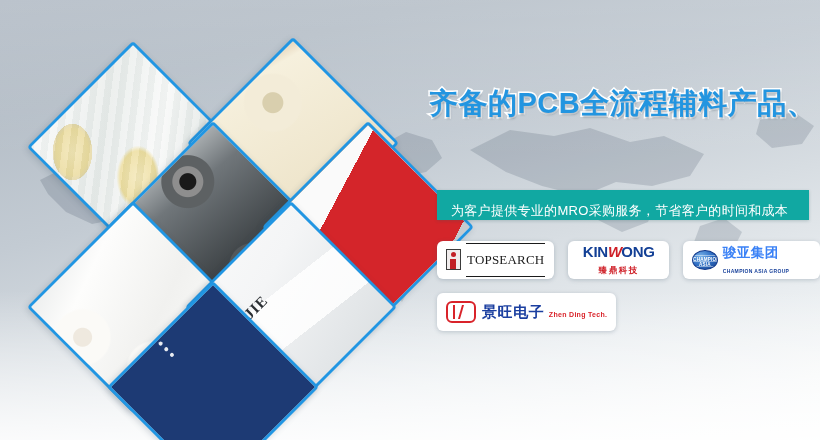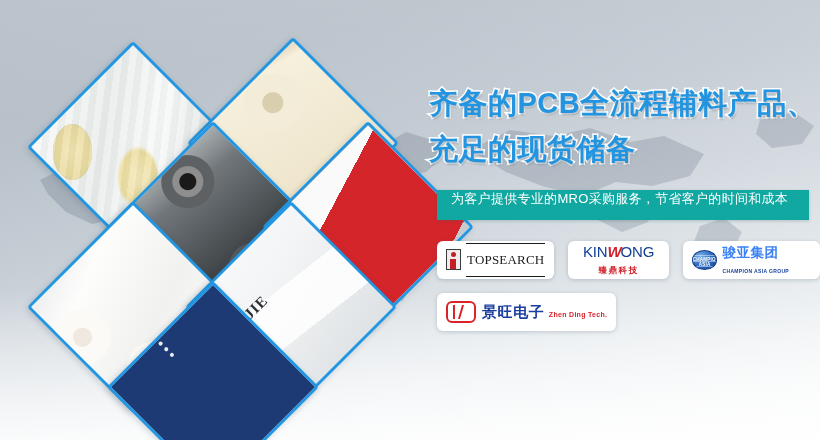--- a/index.html
+++ b/index.html
@@ -73,41 +73,41 @@
     position:absolute;left:4px;font-weight:700;font-size:29px;line-height:1.06;
     color:#2395e0;letter-spacing:.5px;white-space:nowrap;
     -webkit-text-stroke:3px #ffffff;paint-order:stroke fill;
     text-shadow:1px 2px 2px rgba(95,110,125,.45);
   }
   #hl1{top:88px;}
   #hl2{top:134px;}
   #subbar{
     position:absolute;left:12px;top:190px;width:372px;height:30px;
     background:#11a8a2;color:#ffffff;font-size:13px;letter-spacing:.3px;
-    display:flex;align-items:flex-start;padding-left:14px;box-sizing:border-box;
+    display:flex;align-items:flex-end;padding-left:14px;box-sizing:border-box;
     box-shadow:0 1px 3px rgba(40,90,90,.25);
   }
   .logorow{position:absolute;left:12px;display:flex;gap:14px;}
   #row1{top:241px;}
   #row2{top:293px;}
   .logobox{
     background:#fff;border-radius:6px;height:38px;
     display:flex;align-items:center;justify-content:center;
     box-shadow:0 1px 4px rgba(70,90,110,.28);padding:0 9px;box-sizing:border-box;
   }
   
   .ts{display:flex;align-items:center;gap:5px;}
   .ts-mark{width:15px;height:21px;background:#f0ecec;border:1.4px solid #3b3b3b;position:relative;box-sizing:border-box;}
   .ts-mark::before{content:"";position:absolute;left:3.5px;top:2px;width:5px;height:5px;background:#c22026;border-radius:50%;}
   .ts-mark::after{content:"";position:absolute;left:3px;top:8.5px;width:6px;height:10px;background:#c22026;}
   .ts-word{font-family:"Liberation Serif","DejaVu Serif",serif;font-size:13px;letter-spacing:.2px;color:#1b1b1b;
     border-top:1.2px solid #1b1b1b;border-bottom:1.2px solid #1b1b1b;line-height:1.18;padding:8px 1px;}
   
   .kw{text-align:center;line-height:1;}
-  .kw-en{font-size:15px;font-weight:400;color:#123f95;letter-spacing:-.2px;}
+  .kw-en{font-size:15px;font-weight:700;color:#123f95;letter-spacing:-.2px;}
   .kw-en b.red{color:#cf1f27;font-style:italic;letter-spacing:-1px;}
   .kw-cn{font-size:8.5px;color:#cf1f27;letter-spacing:1.6px;margin-top:2px;font-weight:700;}
   
   .ca{display:flex;align-items:center;gap:5px;}
   .ca-globe{width:36px;height:20px;border-radius:50%;
     background:radial-gradient(ellipse at 32% 30%,#7ab3e8 0%,#2f6fc4 48%,#17408c 100%);
     position:relative;overflow:hidden;border:1px solid #14398a;box-sizing:border-box;}
   .ca-globe span{position:absolute;left:0;right:0;top:6px;text-align:center;color:#fff;font-size:4.6px;font-weight:700;letter-spacing:.2px;}
   .ca-globe i{position:absolute;left:-6px;right:-6px;height:1px;background:rgba(255,255,255,.45);}
   .ca-txt{line-height:1;}
@@ -186,21 +186,20 @@
             <i></i>
           </span>
       </div>
     </div>
 
   </div>
 
   <div id="panel">
 
     <div class="headline" id="hl1">齐备的PCB全流程辅料产品、</div>
-    <div class="headline" id="hl2">充足的现货储备</div>
 
     <div id="subbar">
       <span>为客户提供专业的MRO采购服务，节省客户的时间和成本</span>
     </div>
 
     <div class="logorow" id="row1">
 
       <div class="logobox">
         <span class="ts">
           <span class="ts-mark"></span>

